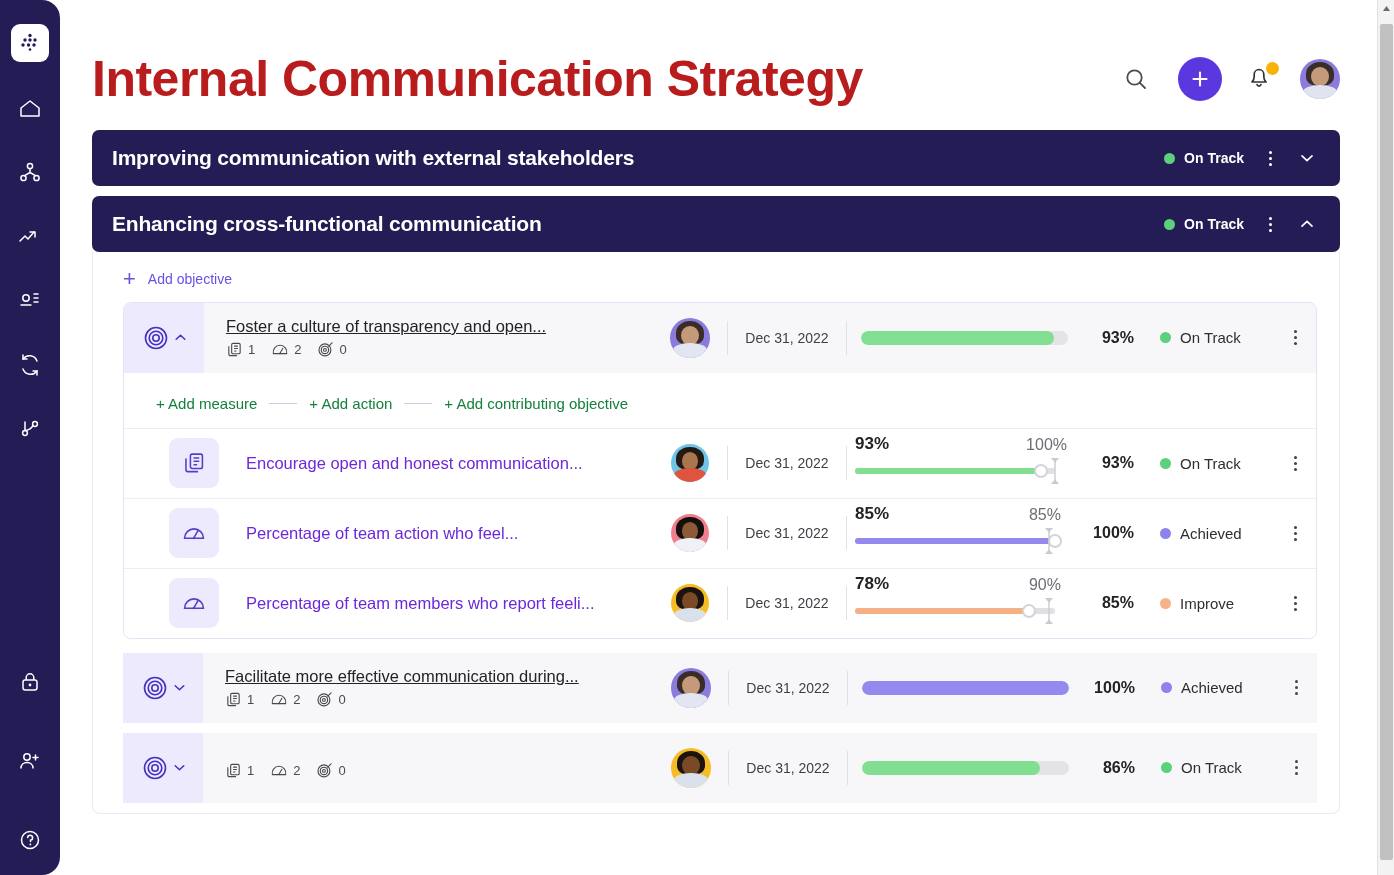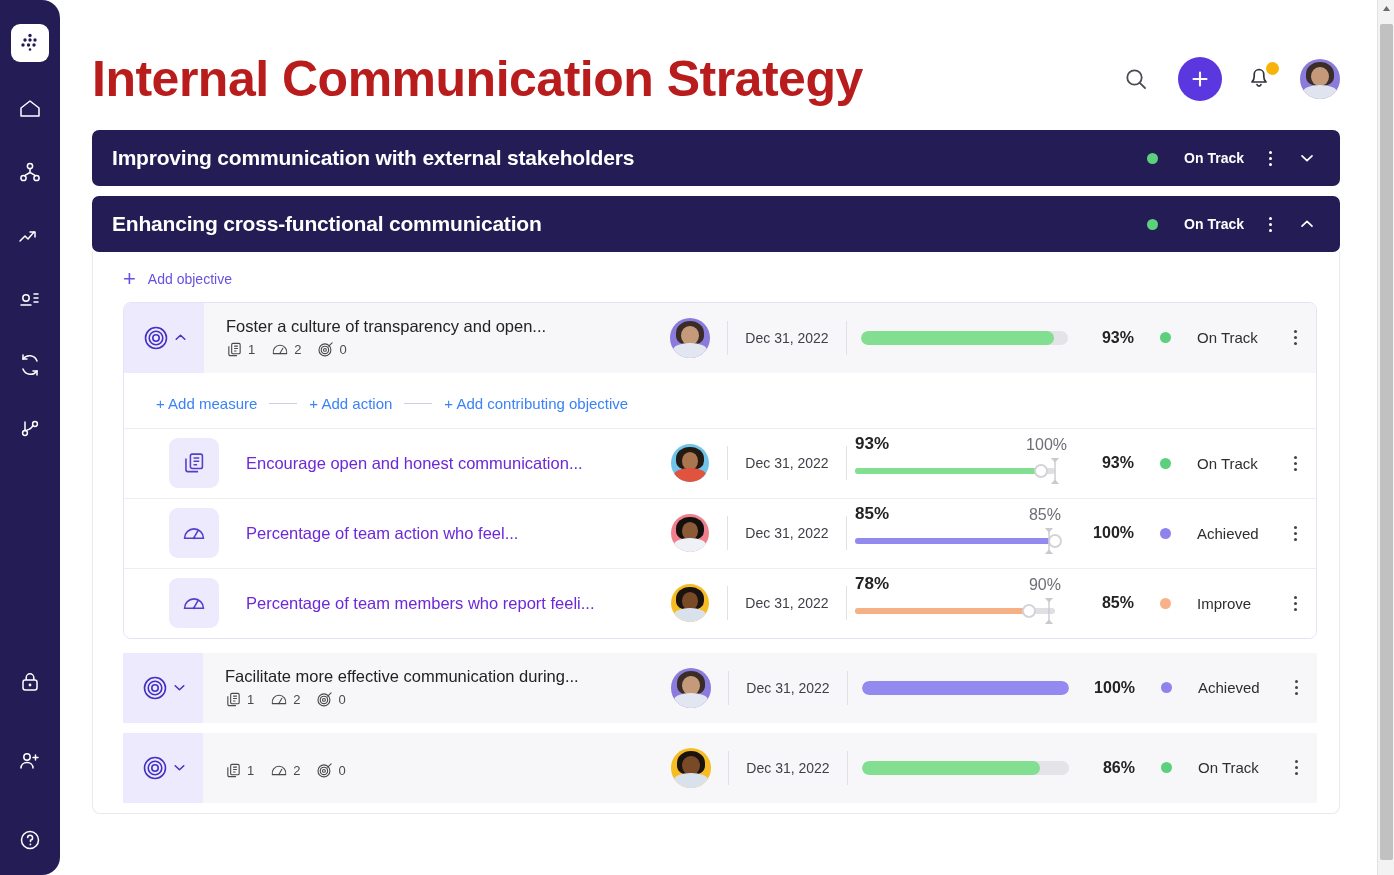--- a/index.html
+++ b/index.html
@@ -67,21 +67,21 @@
   .content { padding: 0 54px 0 32px; }
   .goal-bar {
     background: #241c55; color: #fff;
     border-radius: 7px;
     height: 56px; display: flex; align-items: center;
     padding: 0 22px 0 20px;
     margin-bottom: 10px;
   }
   .goal-title { font-size: 21px; font-weight: 700; letter-spacing: -0.2px; }
   .goal-right { margin-left: auto; display: flex; align-items: center; gap: 16px; }
-  .status { display:flex; align-items:center; gap: 26px; font-size: 14px; font-weight: 700; }
+  .status { display:flex; align-items:center; gap: 9px; font-size: 14px; font-weight: 700; }
   .dot { width: 11px; height: 11px; border-radius: 50%; flex:none; }
   .kebab { width: 20px; height: 22px; display:flex; flex-direction:column; align-items:center; justify-content:center; gap:3px; cursor:pointer; }
   .kebab i { width: 3px; height: 3px; border-radius:50%; background: currentColor; display:block; }
   .chev { width: 22px; height:22px; display:flex; align-items:center; justify-content:center; cursor:pointer; }
 
   
   .panel {
     border: 1px solid #e9e9ef; border-top: none;
     border-radius: 0 0 8px 8px;
     background: #fff;
@@ -100,42 +100,42 @@
   .obj-wrap.expanded { border: 1px solid #e4e2f5; border-radius: 8px; overflow: hidden; margin-bottom: 14px; }
   .obj-row {
     display: flex; align-items: center; height: 70px;
     background: #f7f7fa;
   }
   .obj-icon-cell {
     width: 80px; height: 70px; background: #eceafc;
     display: flex; align-items: center; justify-content: center; gap: 2px; flex: none;
   }
   .obj-main { flex: 1; min-width:0; padding-left: 22px; }
-  .obj-name { font-size: 16.5px; color: #232323; white-space: nowrap; overflow: hidden; text-overflow: ellipsis; }
+  .obj-name { font-size: 16.5px; color: #232323; white-space: nowrap; overflow: hidden; text-overflow: ellipsis; text-decoration: underline; }
   .obj-meta { display:flex; align-items:center; gap: 16px; margin-top: 5px; color: #4a4a4a; font-size: 13px; }
   .obj-meta span.m { display:flex; align-items:center; gap:5px; }
 
   .cell-avatar { width: 74px; display:flex; align-items:center; justify-content:center; flex:none; }
   .vdiv { width: 1px; height: 34px; background: #e0e0e6; flex:none; }
   .cell-date { width: 118px; text-align:center; font-size: 14px; color: #3f3f46; flex:none; }
   .cell-bar { width: 225px; flex:none; padding-left: 14px; }
   .cell-pct { width: 62px; text-align:right; font-size: 16px; font-weight: 700; color: #232323; flex:none; }
   .cell-status { width: 140px; padding-left: 26px; flex:none; }
   .cell-kebab { width: 42px; display:flex; align-items:center; justify-content:center; flex:none; color:#444; }
 
   .bar-track { width: 207px; height: 14px; border-radius: 7px; background: #e4e4e8; overflow:hidden; }
   .bar-fill { height: 14px; border-radius: 7px; }
 
   
   .add-links {
     display: flex; align-items: center; gap: 0;
     padding: 22px 0 16px 32px;
     background: #fff;
   }
-  .add-link { color: #3b82f6; font-size: 15px; cursor: pointer; white-space: nowrap; }
+  .add-link { color: #15803d; font-size: 15px; cursor: pointer; white-space: nowrap; }
   .lnk-sep { width: 28px; height: 1px; background: #cfcde0; margin: 0 12px; }
 
   
   .m-row { display:flex; align-items:center; height: 70px; border-top: 1px solid #ededf2; background:#fff; }
   .m-row:first-of-type { border-top: none; }
   .m-icon-cell { width: 80px; display:flex; align-items:center; justify-content:center; flex:none; margin-left: 30px; }
   .m-icon-box { width: 50px; height: 50px; border-radius: 9px; background: #eceafc; display:flex; align-items:center; justify-content:center; }
   .m-name { flex:1; min-width:0; padding-left: 12px; font-size: 16.5px; color: #6d28d9; white-space:nowrap; overflow:hidden; text-overflow:ellipsis; }
 
   

